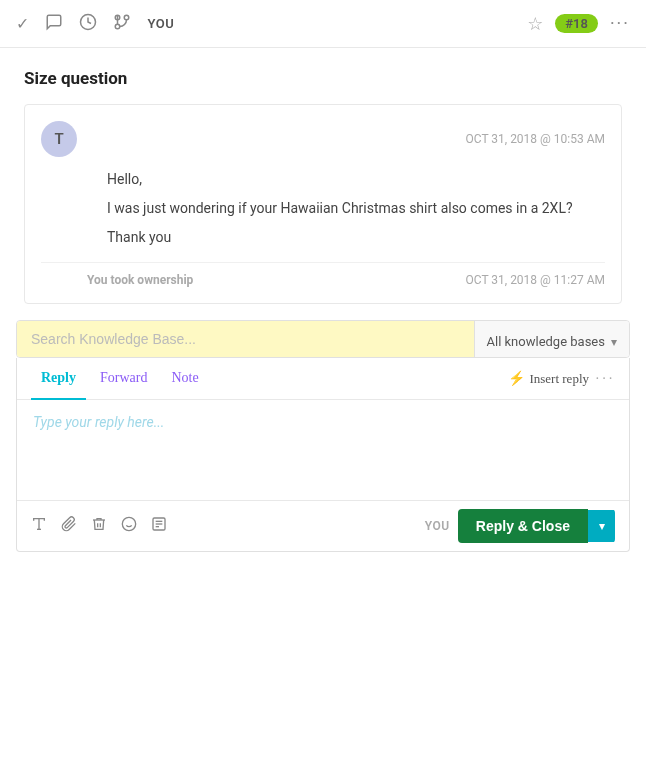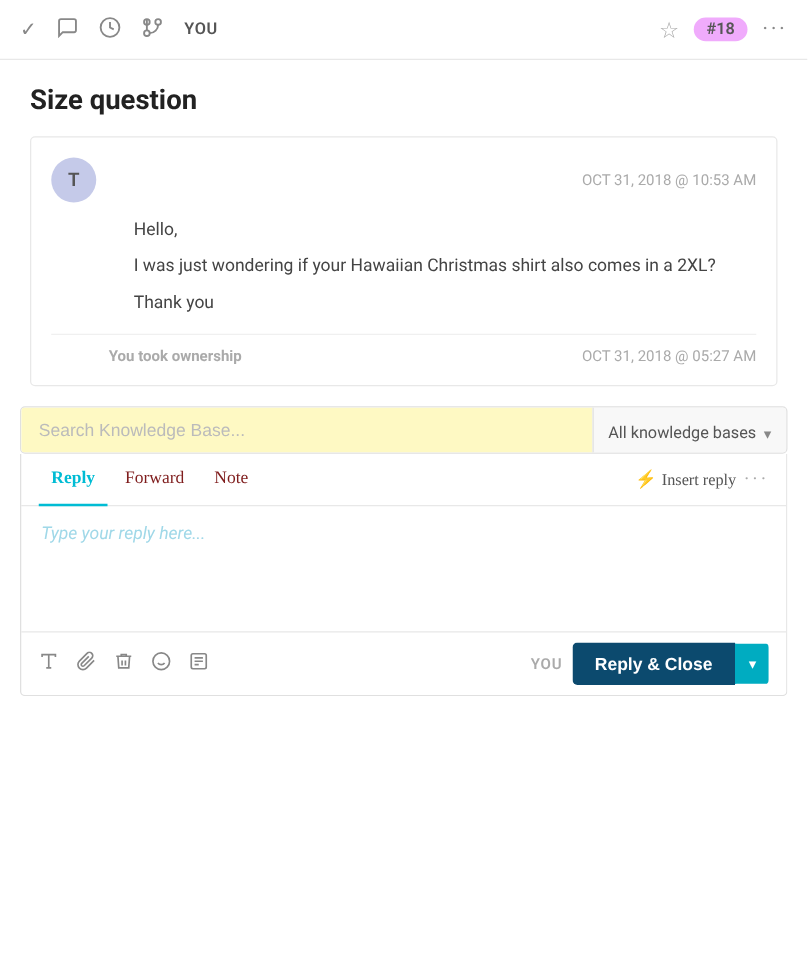--- a/index.html
+++ b/index.html
@@ -38,21 +38,21 @@
       color: #555;
       letter-spacing: 0.04em;
       text-transform: uppercase;
     }
     .toolbar-right {
       display: flex;
       align-items: center;
       gap: 12px;
     }
     .ticket-badge {
-      background: #f0abfc;
+      background: #84cc16;
       color: #555;
       border-radius: 12px;
       padding: 2px 10px;
       font-size: 13px;
       font-weight: 600;
     }
     .more-icon {
       color: #888;
       font-size: 18px;
       cursor: pointer;
@@ -60,21 +60,21 @@
     }
     .star-icon {
       color: #aaa;
       font-size: 18px;
       cursor: pointer;
     }
 
     
     .page-title {
       padding: 20px 24px 16px;
-      font-size: 22px;
+      font-size: 17px;
       font-weight: 700;
       color: #222;
     }
 
     
     .conversation-area {
       padding: 0 24px;
     }
     .message-card {
       border: 1px solid #e8e8e8;
@@ -196,21 +196,21 @@
       font-family: Liberation Serif, serif;
     }
     .reply-tabs-left {
       display: flex;
       gap: 4px;
     }
     .reply-tab {
       padding: 12px 10px;
       font-size: 14px;
       cursor: pointer;
-      color: #7f1d1d;
+      color: #8b5cf6;
       border-bottom: 2px solid transparent;
       margin-bottom: -1px;
     }
     .reply-tab.active {
       color: #00bcd4;
       border-bottom: 2px solid #00bcd4;
       font-weight: 600;
     }
     .reply-tabs-right {
       display: flex;
@@ -273,21 +273,21 @@
       text-transform: uppercase;
       letter-spacing: 0.05em;
     }
     .reply-send-btn {
       display: flex;
       align-items: center;
       overflow: hidden;
       border-radius: 4px;
     }
     .reply-send-main {
-      background: #0c4a6e;
+      background: #15803d;
       color: #fff;
       border: none;
       padding: 9px 18px;
       font-size: 14px;
       font-weight: 600;
       cursor: pointer;
     }
     .reply-send-dropdown {
       background: #00acc1;
       color: #fff;
@@ -343,21 +343,21 @@
       </div>
       <span class="message-timestamp">OCT 31, 2018 @ 10:53 AM</span>
     </div>
     <div class="message-body">
       <p>Hello,</p>
       <p>I was just wondering if your Hawaiian Christmas shirt also comes in a 2XL?</p>
       <p>Thank you</p>
     </div>
     <div class="ownership-row">
       <span class="ownership-text">You took ownership</span>
-      <span class="ownership-time">OCT 31, 2018 @ 05:27 AM</span>
+      <span class="ownership-time">OCT 31, 2018 @ 11:27 AM</span>
     </div>
   </div>
 </div>
 
 <div class="kb-search-row">
   <input class="kb-search-input" type="text" placeholder="Search Knowledge Base..." style="">
   <div class="kb-dropdown">
     <span>All knowledge bases</span>
     <span class="kb-dropdown-arrow">▾</span>
   </div>

